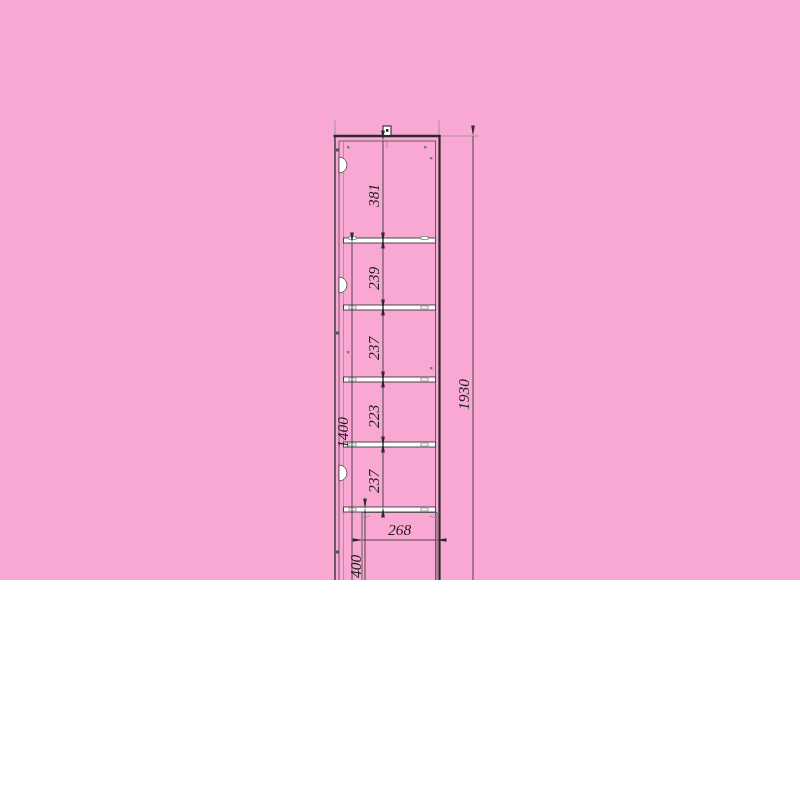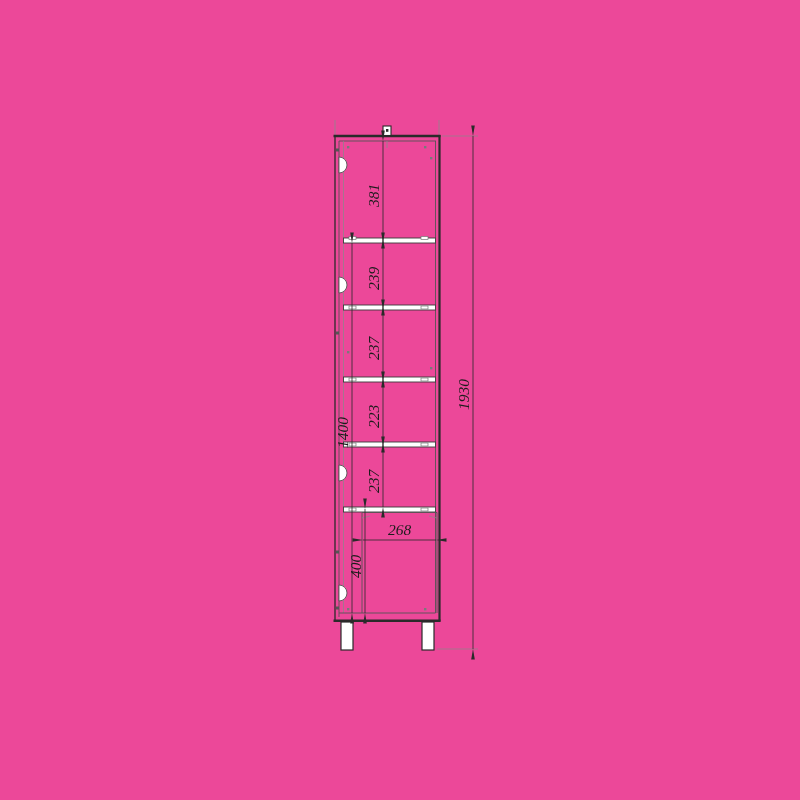--- a/index.html
+++ b/index.html
@@ -1,19 +1,19 @@
 <!DOCTYPE html>
 <html><head>
 <meta charset="utf-8">
 <style>
   html,body{margin:0;padding:0;background:#ffffff;}
   .canvas{
     position:relative;
-    width:800px;height:800px;
-    background:#ec4899;
+    width:800px;height:580px;
+    background:#f9a8d4;
     font-family:"Liberation Serif", serif;
     overflow:hidden;
     text-align:center;
   }
   svg text{
     font-family:"Liberation Serif", serif;
     font-style:italic;
     fill:#1c1c1c;
   }
   .dim-text{font-size:15.5px;}

